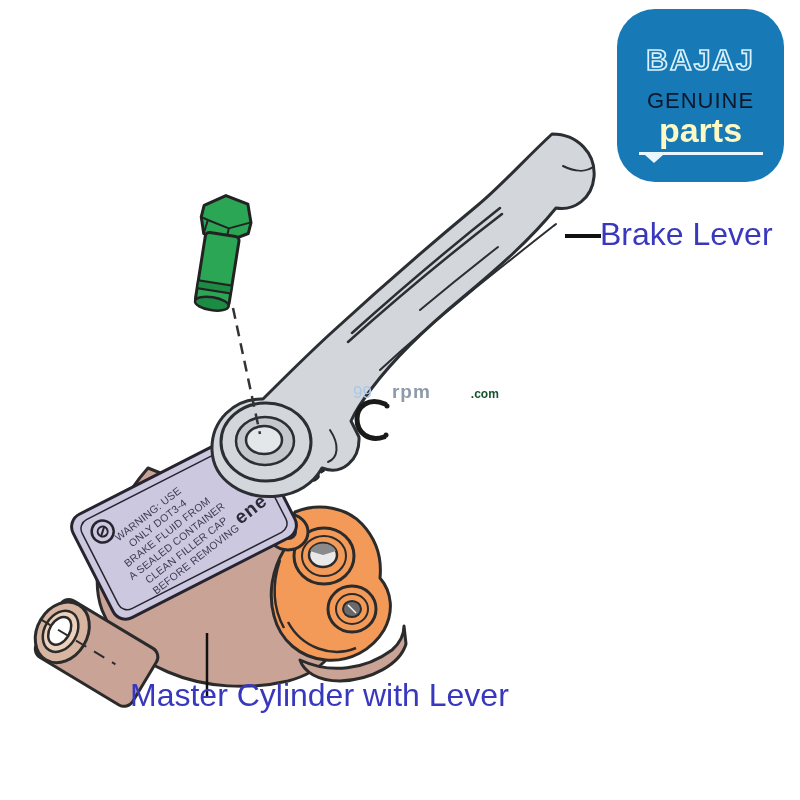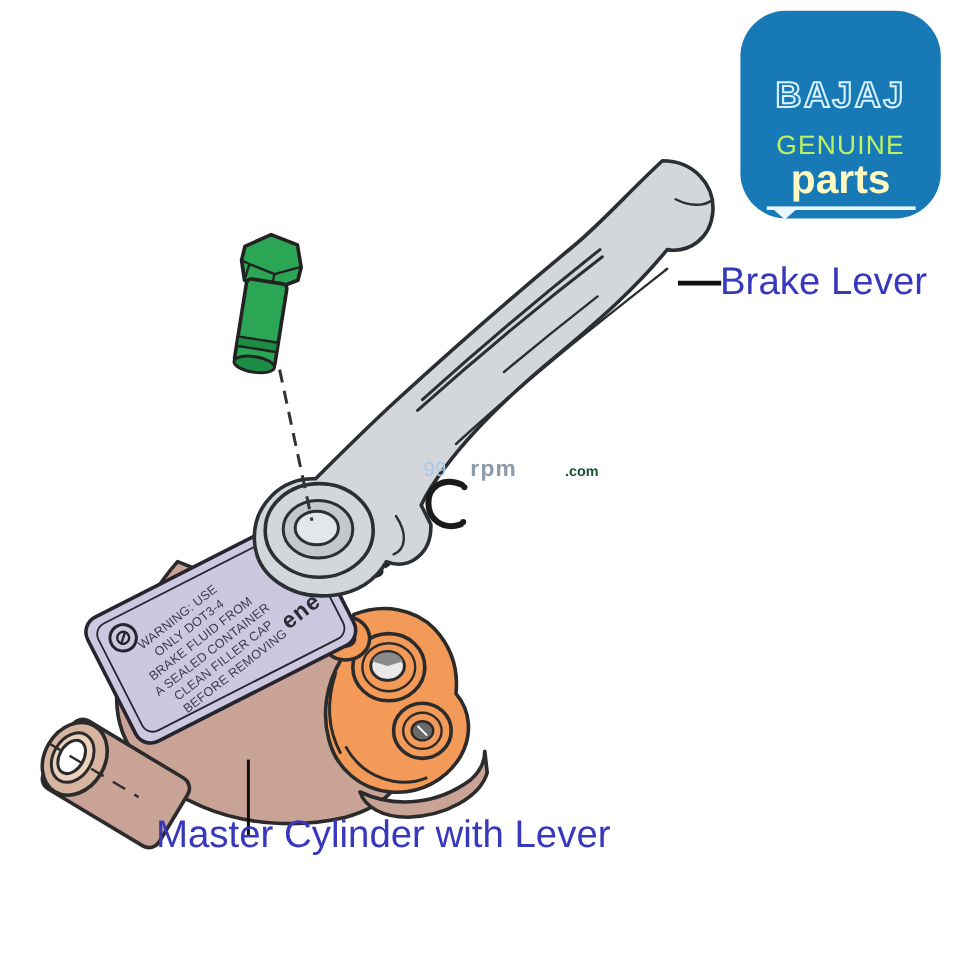--- a/index.html
+++ b/index.html
@@ -2,25 +2,25 @@
 <html><head>
 <meta charset="utf-8">
 <style>
   html,body{margin:0;padding:0;background:#ffffff;}
   .stage{position:relative;width:800px;height:800px;background:#ffffff;overflow:hidden;
          font-family:"Liberation Sans",sans-serif;}
 
   
   .logo-badge{position:absolute;left:617px;top:9px;width:167px;height:173px;
               background:#1779b5;border-radius:38px;text-align:center;box-sizing:border-box;
-              padding-top:56px;}
+              padding-top:36px;}
   .logo-brand{font-size:30px;font-weight:700;letter-spacing:2px;line-height:1;
               color:#d8f1fd;-webkit-text-fill-color:#1779b5;-webkit-text-stroke:1.7px #d8f1fd;}
   .logo-genuine{margin-top:15px;font-size:22px;font-weight:400;letter-spacing:1px;
-                color:#bef264;line-height:1;}
+                color:#0f172a;line-height:1;}
   .logo-parts{margin-top:1px;font-size:34px;font-weight:700;color:#fef9c3;line-height:1;}
   .logo-underline{position:relative;width:124px;height:3px;background:#eaf7fe;margin:5px auto 0;}
   .logo-chevron{position:absolute;left:6px;top:3px;width:0;height:0;
                 border-left:9px solid transparent;border-right:9px solid transparent;
                 border-top:8px solid #eaf7fe;}
 
   
   .callout{position:absolute;font-size:32px;color:#3838bf;white-space:nowrap;}
   .callout-brake{left:600px;top:216px;}
   .callout-master{left:130px;top:677px;}

